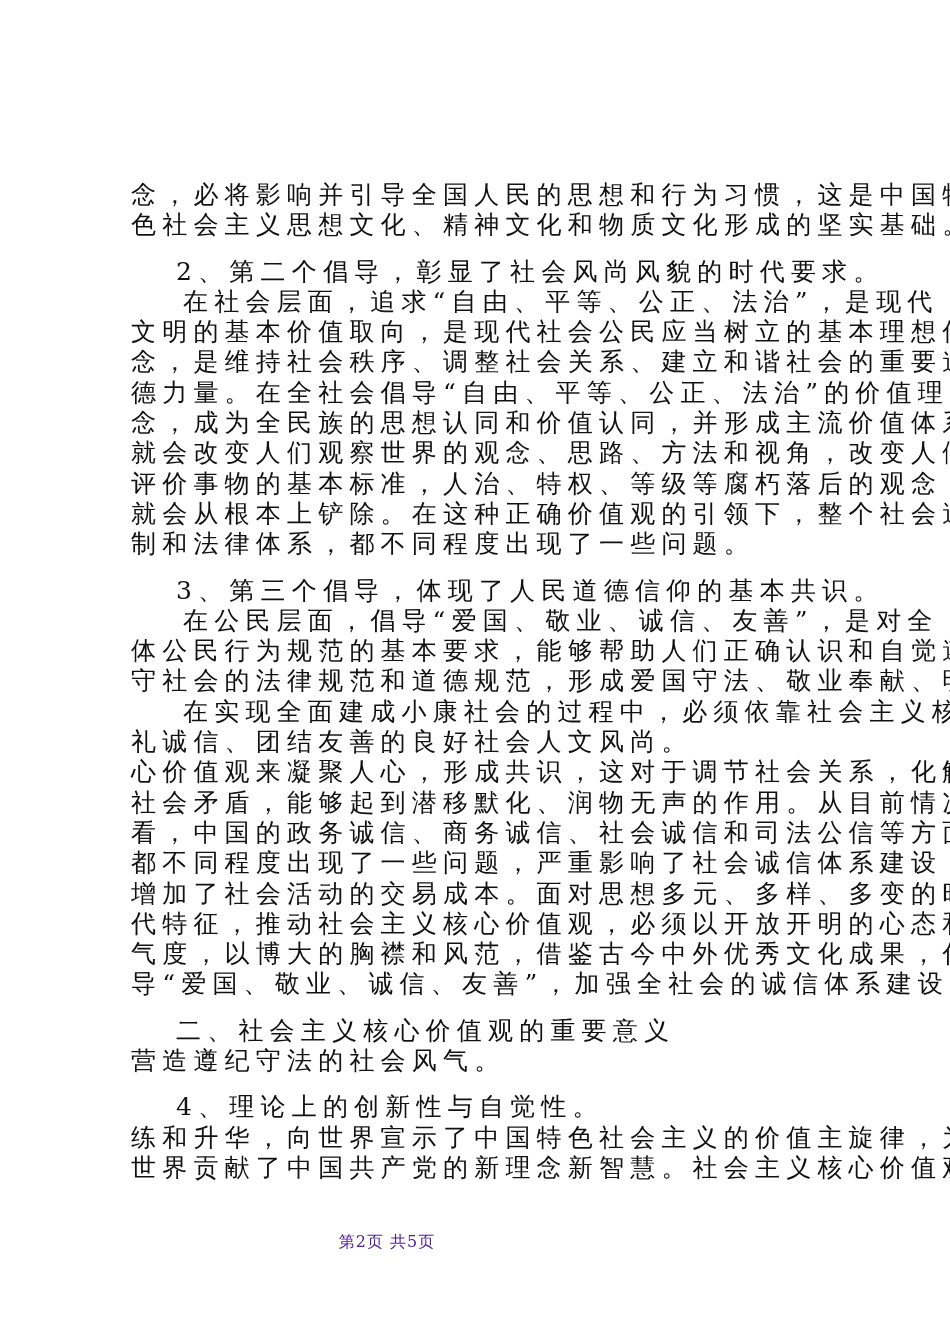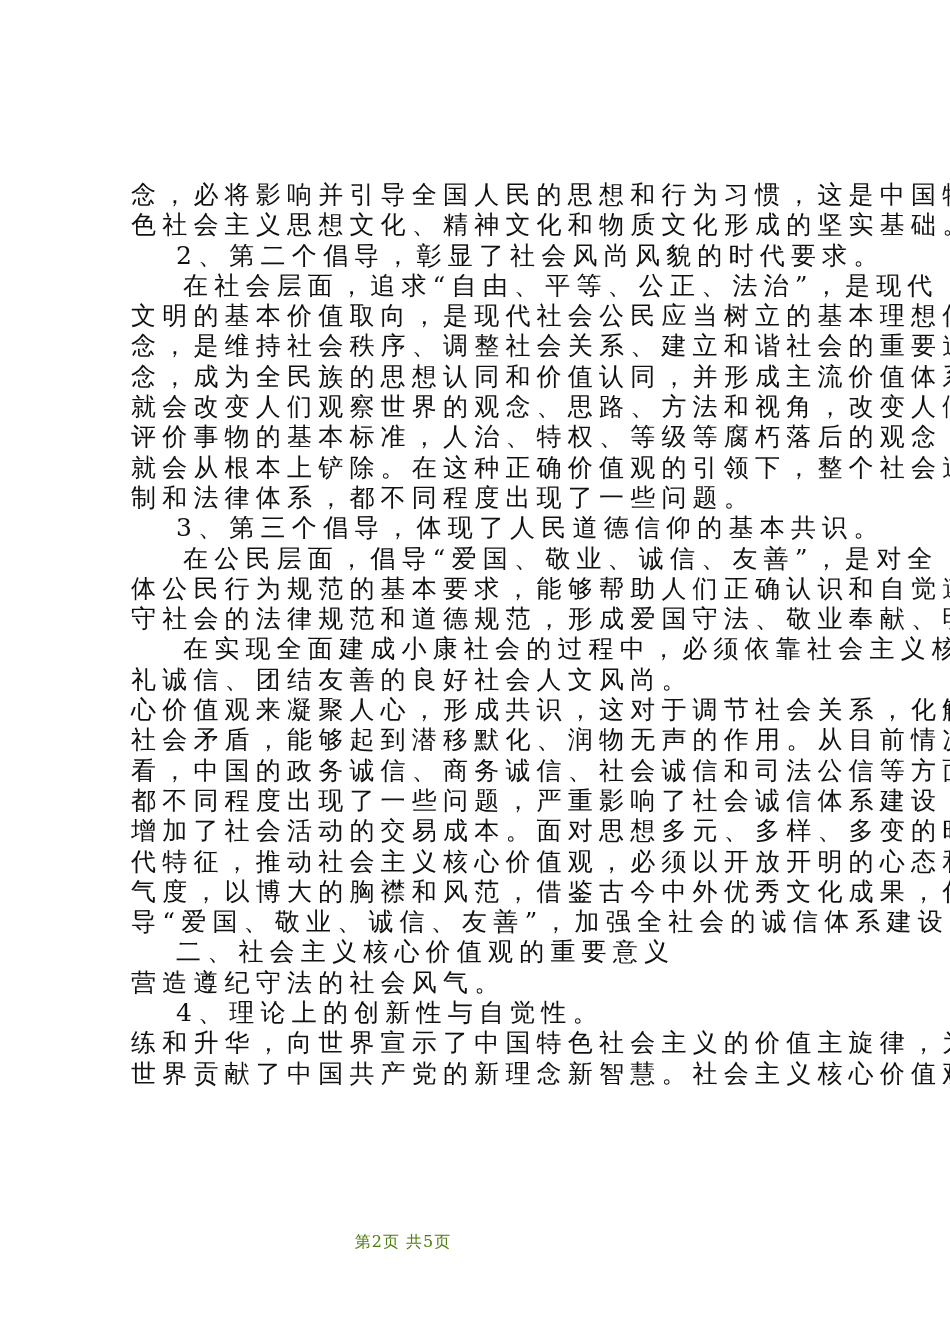--- a/index.html
+++ b/index.html
@@ -30,43 +30,44 @@
   }
   .line {
     height: 30.3px;
     line-height: 30.3px;
     font-size: 25px;
     letter-spacing: 6.2px;
     white-space: nowrap;
     overflow: visible;
   }
   .indent { padding-left: 52px; }
-  .indent-num { padding-left: 45px; }
+  .indent-num { padding-left: 45px; margin-top: 16px; }
   .footer {
     position: absolute;
-    left: 16px;
+    left: 0;
     width: 774px;
     top: 1232px;
     text-align: center;
     font-size: 16px;
     letter-spacing: 1px;
-    color: #4d7c0f;
+    color: #4c1d95;
   }
 </style>
 </head>
 <body>
 
 <div class="page">
   <div class="body-text">
     <div class="line">念，必将影响并引导全国人民的思想和行为习惯，这是中国特</div>
     <div class="line">色社会主义思想文化、精神文化和物质文化形成的坚实基础。</div>
     <div class="line indent-num">2、第二个倡导，彰显了社会风尚风貌的时代要求。</div>
     <div class="line indent">在社会层面，追求“自由、平等、公正、法治”，是现代</div>
     <div class="line">文明的基本价值取向，是现代社会公民应当树立的基本理想信</div>
     <div class="line">念，是维持社会秩序、调整社会关系、建立和谐社会的重要道</div>
+    <div class="line">德力量。在全社会倡导“自由、平等、公正、法治”的价值理</div>
     <div class="line">念，成为全民族的思想认同和价值认同，并形成主流价值体系，</div>
     <div class="line">就会改变人们观察世界的观念、思路、方法和视角，改变人们</div>
     <div class="line">评价事物的基本标准，人治、特权、等级等腐朽落后的观念，</div>
     <div class="line">就会从根本上铲除。在这种正确价值观的引领下，整个社会追</div>
     <div class="line">制和法律体系，都不同程度出现了一些问题。</div>
     <div class="line indent-num">3、第三个倡导，体现了人民道德信仰的基本共识。</div>
     <div class="line indent">在公民层面，倡导“爱国、敬业、诚信、友善”，是对全</div>
     <div class="line">体公民行为规范的基本要求，能够帮助人们正确认识和自觉遵</div>
     <div class="line">守社会的法律规范和道德规范，形成爱国守法、敬业奉献、明</div>
     <div class="line indent">在实现全面建成小康社会的过程中，必须依靠社会主义核</div>

